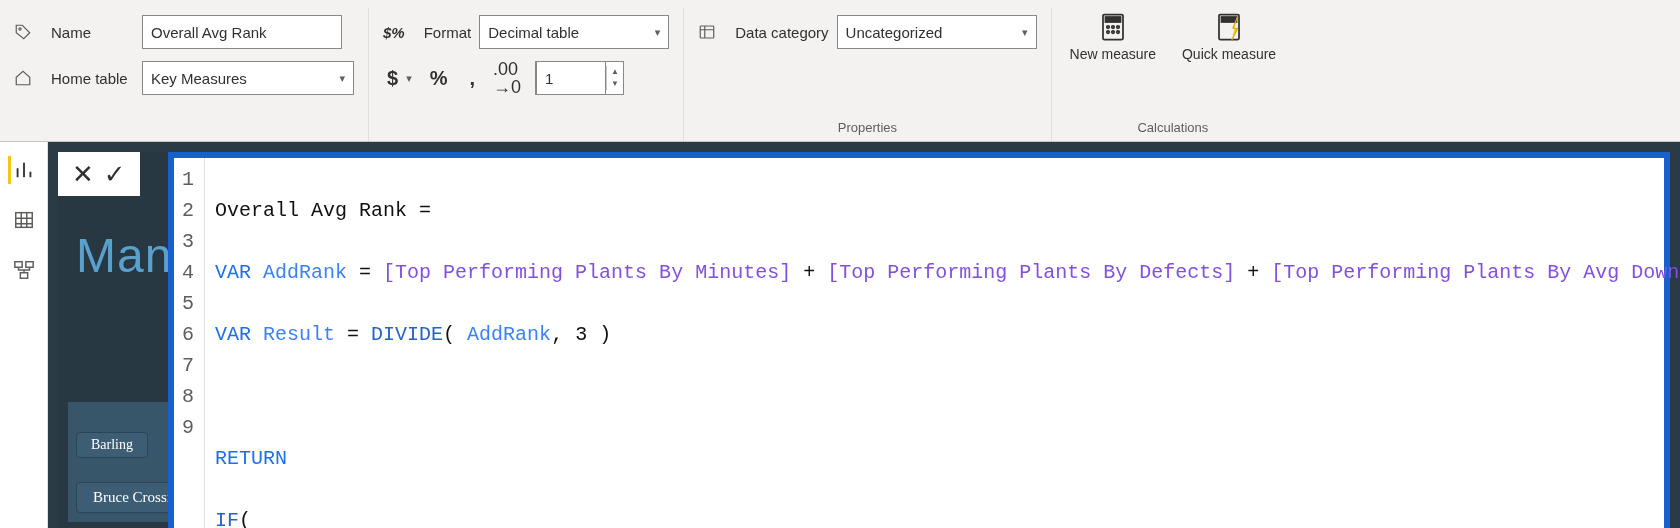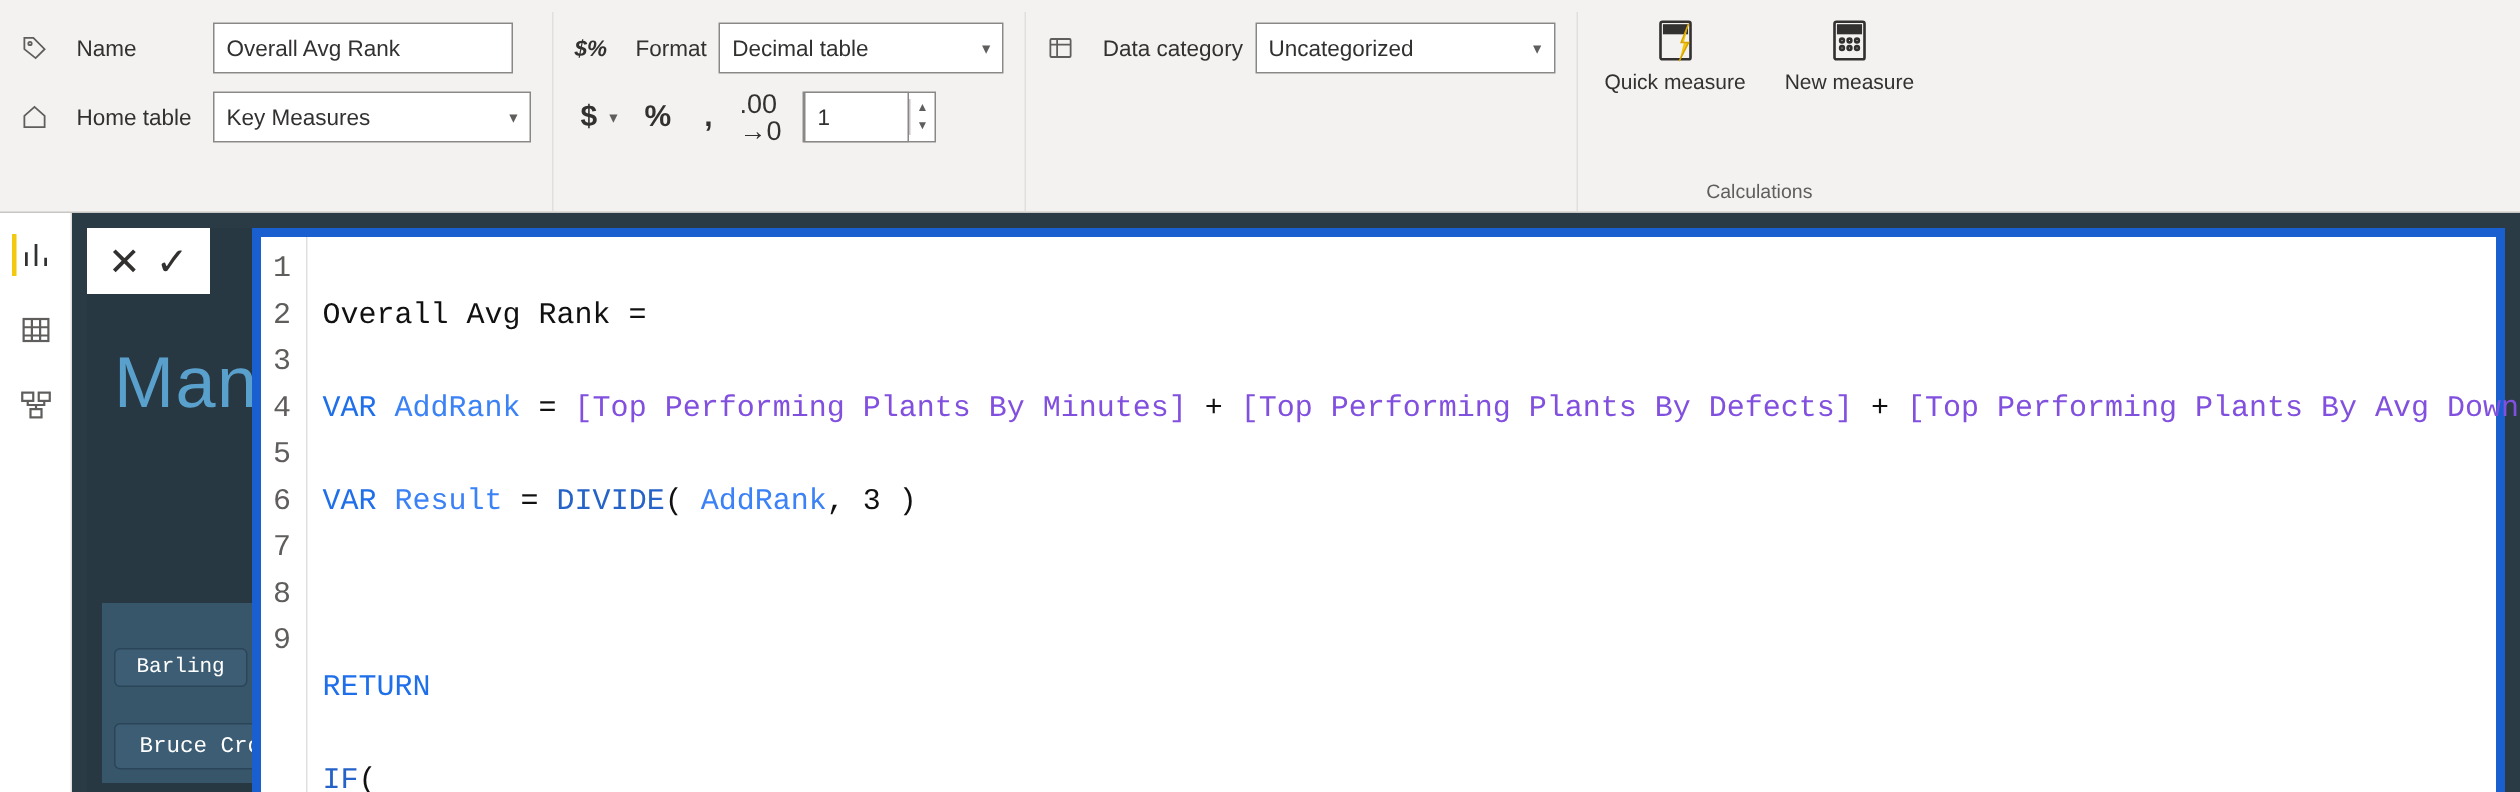--- a/index.html
+++ b/index.html
@@ -92,21 +92,21 @@
   .fn { color:#2563c9; }
   .ref { color:#8250df; }
   .num { color:#111; }
   .punc { color:#111; }
 
   
   .report-bg { position:absolute; left:10px; right:10px; top:10px; bottom:0; background:#273842; z-index:1; }
   .report-title { position:absolute; left:28px; top:86px; font-family:"Segoe UI Light","Segoe UI",sans-serif; color:#5aa0cc; font-size:48px; z-index:2; letter-spacing:1px; }
   .slicer-strip { position:absolute; left:20px; top:260px; right:20px; height:120px; background:#38566a; z-index:2; }
   .slicer-buttons { position:absolute; left:28px; top:290px; z-index:3; display:flex; gap:12px; flex-wrap:wrap; }
-  .slicer-btn { background:#3c5d74; color:#fff; border:1px solid #2a4458; border-radius:4px; padding:6px 16px; font-size:15px; cursor:pointer; font-family:Liberation Mono, monospace; }
+  .slicer-btn { background:#3c5d74; color:#fff; border:1px solid #2a4458; border-radius:4px; padding:6px 16px; font-size:15px; cursor:pointer; font-family:Liberation Serif, serif; }
   .slicer-btn.small { padding:4px 14px; font-size:14px; }
 
   .tbl-strip { position:absolute; left:420px; right:10px; bottom:0; height:70px; background:#4a6f87; z-index:2; color:#eaf2f7; font-size:13px; }
   .tbl-head { display:flex; height:32px; align-items:center; border-bottom:1px solid #3a5a70; }
   .tbl-head div { padding:0 12px; }
   .tbl-row { display:flex; height:30px; align-items:center; background:#40627a; }
   .tbl-row div { padding:0 12px; }
   .sort-ind { color:#cfe3ef; font-size:11px; margin-left:4px; }
 </style>
 </head>
@@ -179,45 +179,46 @@
               <path d="M3 9h18M9 4v16"></path>
             </svg>
           <span>Data category</span>
         </div>
         <div class="select-like" style="width:200px">
           <span>Uncategorized</span>
           <span class="chev">▾</span>
         </div>
       </div>
     </div>
+    <div class="group-label">Properties</div>
   </div>
 
   <div class="ribbon-group" style="border-right:none;">
     <div class="calc-buttons">
-      <button class="calc-btn">
-        <svg class="calc-icon" viewBox="0 0 24 24" fill="none" stroke="#323130" stroke-width="1.4">
-            <rect x="4" y="2" width="16" height="20" rx="1"></rect>
-            <rect x="6" y="4" width="12" height="4" fill="#323130"></rect>
-            <path d="M19 3 L15 13 L19 13 L14 23" fill="#f2c811" stroke="#d8a400" stroke-width="0.8"></path>
-          </svg>
-        <span>Quick measure</span>
-      </button>
       <button class="calc-btn">
         <svg class="calc-icon" viewBox="0 0 24 24" fill="none" stroke="#323130" stroke-width="1.4">
             <rect x="4" y="2" width="16" height="20" rx="1"></rect>
             <rect x="6" y="4" width="12" height="4" fill="#323130"></rect>
             <circle cx="8" cy="12" r="1"></circle>
             <circle cx="12" cy="12" r="1"></circle>
             <circle cx="16" cy="12" r="1"></circle>
             <circle cx="8" cy="16" r="1"></circle>
             <circle cx="12" cy="16" r="1"></circle>
             <circle cx="16" cy="16" r="1"></circle>
           </svg>
         <span>New measure</span>
       </button>
+      <button class="calc-btn">
+        <svg class="calc-icon" viewBox="0 0 24 24" fill="none" stroke="#323130" stroke-width="1.4">
+            <rect x="4" y="2" width="16" height="20" rx="1"></rect>
+            <rect x="6" y="4" width="12" height="4" fill="#323130"></rect>
+            <path d="M19 3 L15 13 L19 13 L14 23" fill="#f2c811" stroke="#d8a400" stroke-width="0.8"></path>
+          </svg>
+        <span>Quick measure</span>
+      </button>
     </div>
     <div class="group-label">Calculations</div>
   </div>
 </div>
 
 <div class="workspace">
   <div class="view-rail">
     <div class="rail-btn active">
       <svg width="22" height="22" viewBox="0 0 24 24" fill="none" stroke="#323130" stroke-width="2">
           <path d="M5 20V10M12 20V4M19 20V14"></path>

